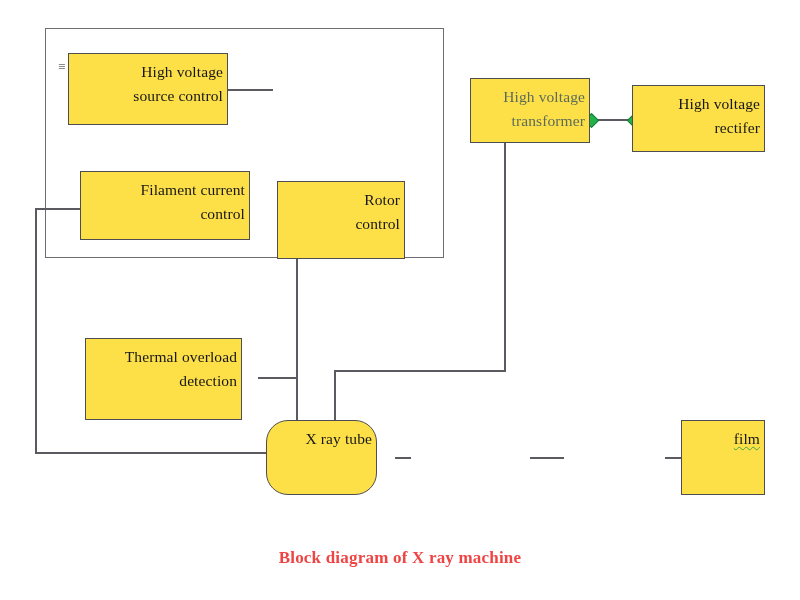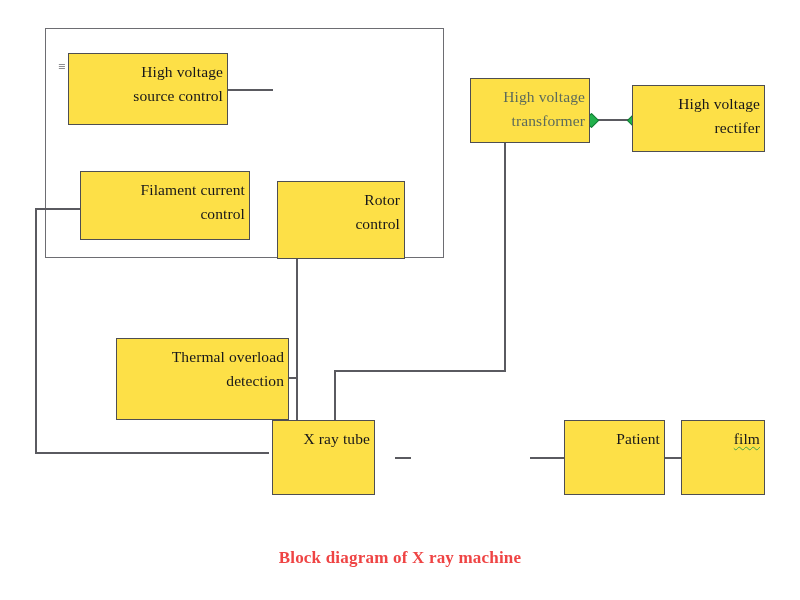--- a/index.html
+++ b/index.html
@@ -165,33 +165,30 @@
 
   <div class="node ink-green" style="left:470px; top:78px; width:120px; height:65px;">
     <div class="label">High voltage
 transformer</div>
   </div>
 
   <div class="node" style="left:632px; top:85px; width:133px; height:67px;">
     <div class="label"><span>High voltage</span><br><span class="sq-red">rectifer</span></div>
   </div>
 
-  <div class="node" style="left:85px; top:338px; width:173px; height:82px;margin-left:31px;">
+  <div class="node" style="left:85px; top:338px; width:157px; height:82px;">
     <div class="label">Thermal overload
 detection</div>
   </div>
 
-  <div class="node" style="left:272px; top:420px; width:103px; height:75px;">
+  <div class="node" style="left:266px; top:420px; width:111px; height:75px;border-radius:22px;">
     <div class="label">X ray tube</div>
   </div>
 
 
-  <div class="node" style="left:564px; top:420px; width:101px; height:75px;">
-    <div class="label">Patient</div>
-  </div>
 
   <div class="node" style="left:681px; top:420px; width:84px; height:75px;padding-left:38px;">
     <div class="label sq-green">film</div>
   </div>
 
   <div class="caption">Block diagram of X ray machine</div>
 
 </div>
 
 </body></html>

